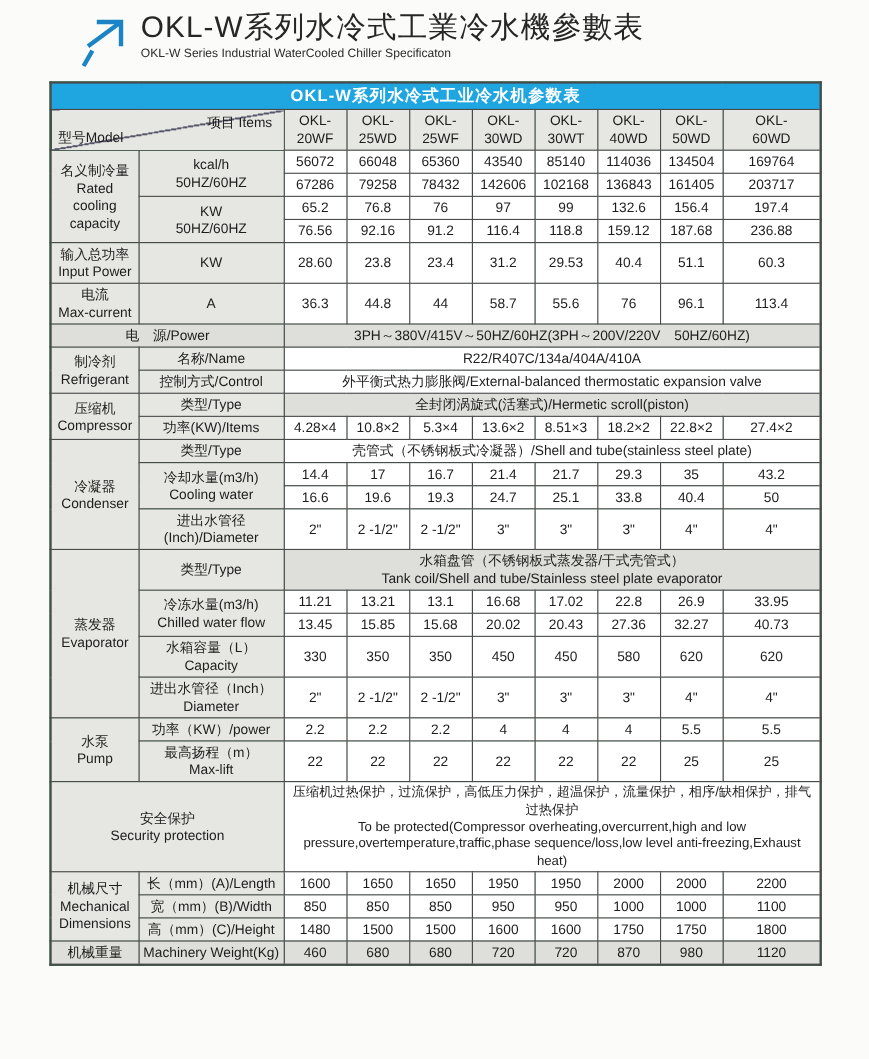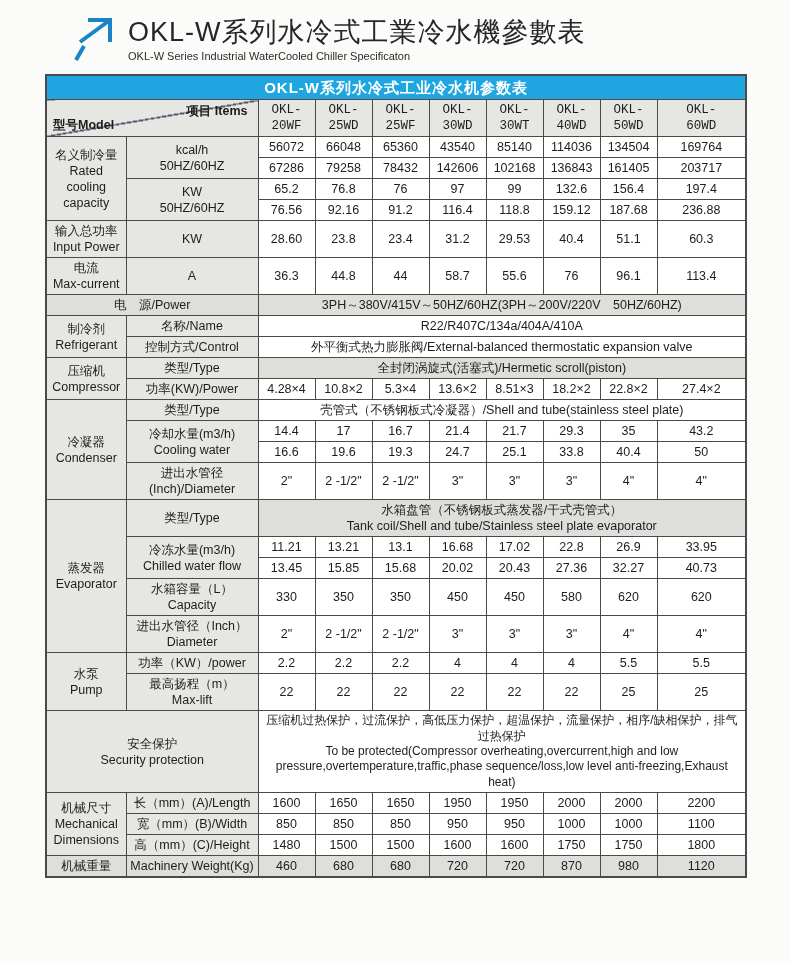--- a/index.html
+++ b/index.html
@@ -7,48 +7,47 @@
   body {
     font-family:"Liberation Sans","DejaVu Sans",sans-serif;
     color:#222;
   }
   .page {
     width:790px; min-height:963px;
     background:#fbfbf9;
     padding:8px 0 14px 0;
   }
   
-  .title-block { display:flex; align-items:flex-end; padding:2px 45px 6px 72px; }
+  .title-block { display:flex; align-items:flex-start; padding:2px 45px 6px 72px; }
   .logo { width:52px; height:50px; flex:0 0 auto; margin-top:2px; }
   .title-texts { margin-left:4px; }
   .main-title { font-size:27px; letter-spacing:1px; color:#262626; font-weight:500; line-height:1.15; }
   .sub-title { font-size:11px; color:#2c2c2c; font-weight:400; margin-top:2px; }
   
   .tbl-wrap { padding:6px 45px 0 45px; }
   table.spec {
     width:700px; border-collapse:collapse; table-layout:fixed;
     border:2px solid #4a4a4a;
     background:#15803d;
     font-size:12.5px; color:#1d1d1d;
   }
   table.spec td { border:1px solid #4a4a4a; padding:2px 3px; vertical-align:middle; text-align:center; white-space:pre-line; line-height:1.28; }
   td.banner { background:#1fa6e0; color:#ffffff; font-size:15px; font-weight:bold; padding:4px 2px; letter-spacing:1px; }
-  td.mh   { background:#e6e6e2; font-size:12.5px; padding:3px 1px;font-family:Liberation Mono, monospace; }
+  td.mh   { background:#e6e6e2; font-size:12.5px; padding:3px 1px; }
   td.lbl  { background:#e6e6e2; }
   td.item { background:#e6e6e2; }
   td.val  { background:#ffffff; }
   td.spanv{ background:#ffffff; }
   td.shade{ background:#dedeDA; background:#dededa; }
   td.sec  { text-align:left; font-size:12px; padding:3px 6px; line-height:1.3;margin-top:44px; }
   td.tall { padding:6px 3px; }
   
   td.diag {
     background:#e6e6e2; position:relative; height:32px; padding:0;
     background-image:linear-gradient(to bottom right, rgba(0,0,0,0) calc(50% - 0.8px), #55556a calc(50% - 0.8px), #55556a calc(50% + 0.8px), rgba(0,0,0,0) calc(50% + 0.8px));
-    font-weight:bold;
   }
   td.diag .d-items { position:absolute; top:3px; right:10px; font-size:12.5px; }
   td.diag .d-model { position:absolute; bottom:3px; left:6px; font-size:12.5px; }
   
   .notes { padding:10px 45px 0 45px; font-size:12.5px; line-height:1.5; color:#1c1c1c; }
   .notes .line { white-space:pre-wrap; }
 </style>
 </head>
 <body>
 
@@ -192,21 +191,21 @@
             <td class="item">控制方式/Control</td>
             <td colspan="8" class="spanv">外平衡式热力膨胀阀/External-balanced thermostatic expansion valve</td>
           </tr>
           <tr>
             <td rowspan="2" class="lbl">压缩机
 Compressor</td>
             <td class="item">类型/Type</td>
             <td colspan="8" class="spanv shade">全封闭涡旋式(活塞式)/Hermetic scroll(piston)</td>
           </tr>
           <tr>
-            <td class="item tall">功率(KW)/Power</td>
+            <td class="item tall">功率(KW)/Items</td>
             <td class="val">4.28×4</td>
             <td class="val">10.8×2</td>
             <td class="val">5.3×4</td>
             <td class="val">13.6×2</td>
             <td class="val">8.51×3</td>
             <td class="val">18.2×2</td>
             <td class="val">22.8×2</td>
             <td class="val">27.4×2</td>
           </tr>
           <tr>

